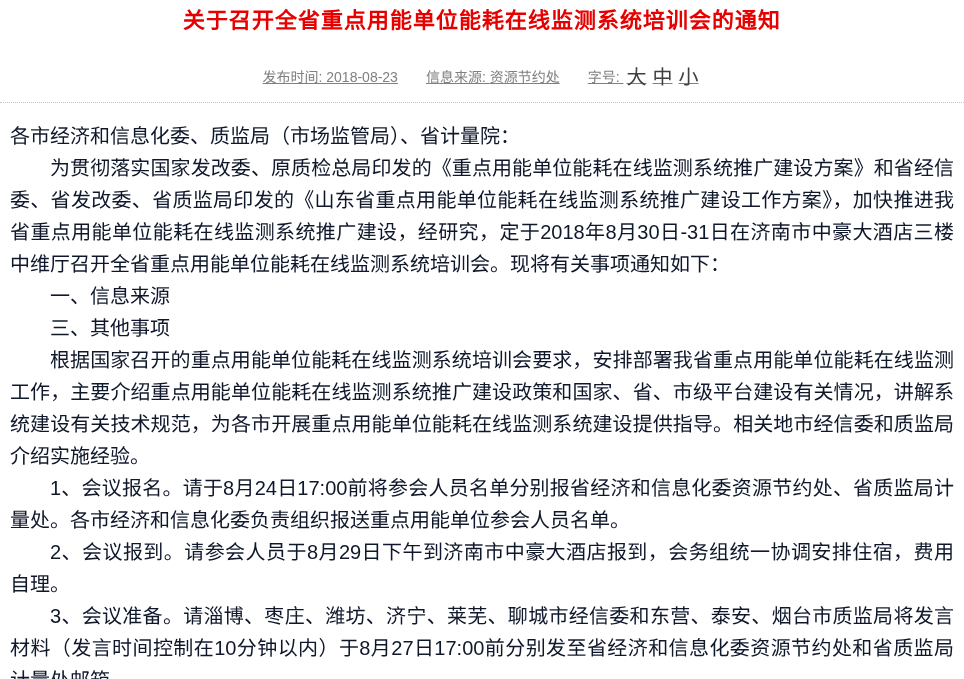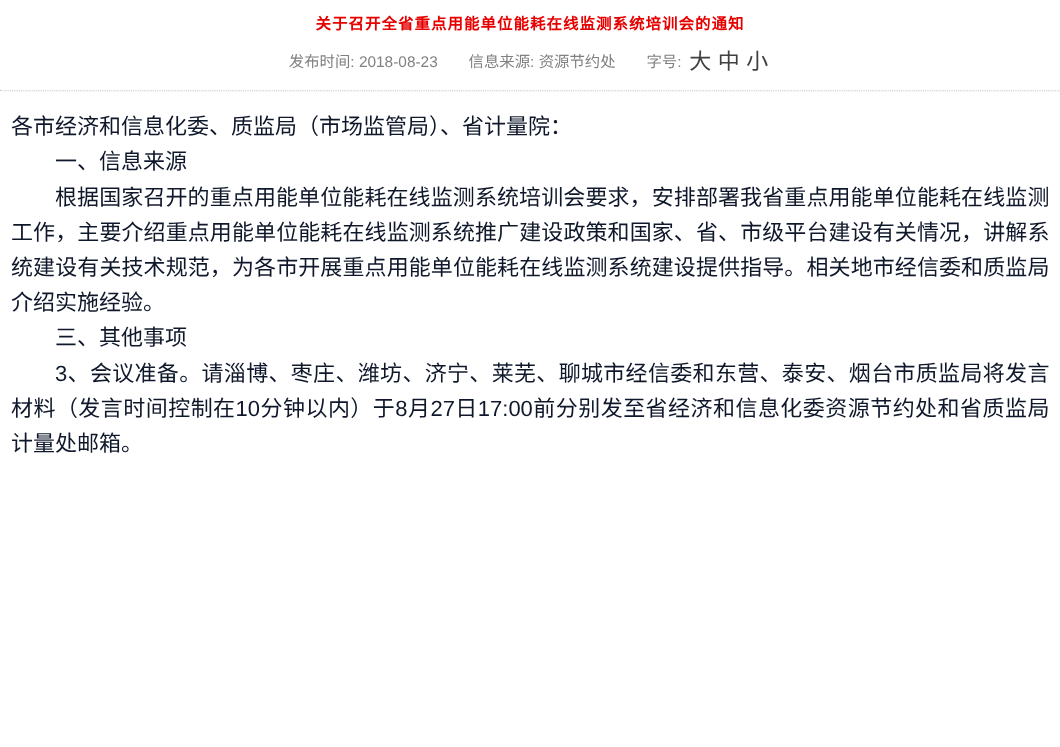--- a/index.html
+++ b/index.html
@@ -14,32 +14,33 @@
     min-height: 679px;
     margin: 0 auto;
     background: #ffffff;
   }
   .header {
     text-align: center;
     padding-top: 6px;
   }
   .title {
     margin: 0;
-    font-size: 14px;
+    font-size: 22px;
     font-weight: bold;
     color: #e60000;
     line-height: 30px;
     letter-spacing: 1px;
   }
   .meta {
-    margin-top: 8px;
+    margin-top: 29px;
     font-size: 14px;
     color: #808080;
     line-height: 24px;
     white-space: nowrap;
+    text-decoration: underline;
   }
   .meta .group { margin: 0 14px; }
   .meta .label { color: #808080; }
   .meta .value { color: #808080; }
   .size-option {
     font-size: 20px;
     color: #404040;
     margin: 0 3px;
     cursor: pointer;
     text-decoration: none;
@@ -75,19 +76,22 @@
 
     <div class="meta">
       <span class="group"><span class="label">发布时间: </span><span class="value">2018-08-23</span></span><span class="group"><span class="label">信息来源: </span><span class="value">资源节约处</span></span><span class="group"><span class="label">字号: </span><a class="size-option">大</a><a class="size-option">中</a><a class="size-option">小</a></span>
     </div>
   </div>
 
   <div class="divider"></div>
 
   <div class="content">
     <p class="no-indent">各市经济和信息化委、质监局（市场监管局）、省计量院：</p>
+    <p>为贯彻落实国家发改委、原质检总局印发的《重点用能单位能耗在线监测系统推广建设方案》和省经信委、省发改委、省质监局印发的《山东省重点用能单位能耗在线监测系统推广建设工作方案》，加快推进我省重点用能单位能耗在线监测系统推广建设，经研究，定于2018年8月30日-31日在济南市中豪大酒店三楼中维厅召开全省重点用能单位能耗在线监测系统培训会。现将有关事项通知如下：</p>
     <p>一、信息来源</p>
+    <p>三、其他事项</p>
     <p>根据国家召开的重点用能单位能耗在线监测系统培训会要求，安排部署我省重点用能单位能耗在线监测工作，主要介绍重点用能单位能耗在线监测系统推广建设政策和国家、省、市级平台建设有关情况，讲解系统建设有关技术规范，为各市开展重点用能单位能耗在线监测系统建设提供指导。相关地市经信委和质监局介绍实施经验。</p>
-    <p>三、其他事项</p>
+    <p>1、会议报名。请于8月24日17:00前将参会人员名单分别报省经济和信息化委资源节约处、省质监局计量处。各市经济和信息化委负责组织报送重点用能单位参会人员名单。</p>
+    <p>2、会议报到。请参会人员于8月29日下午到济南市中豪大酒店报到，会务组统一协调安排住宿，费用自理。</p>
     <p>3、会议准备。请淄博、枣庄、潍坊、济宁、莱芜、聊城市经信委和东营、泰安、烟台市质监局将发言材料（发言时间控制在10分钟以内）于8月27日17:00前分别发至省经济和信息化委资源节约处和省质监局计量处邮箱。</p>
   </div>
 
 </div>
 
 </body></html>

